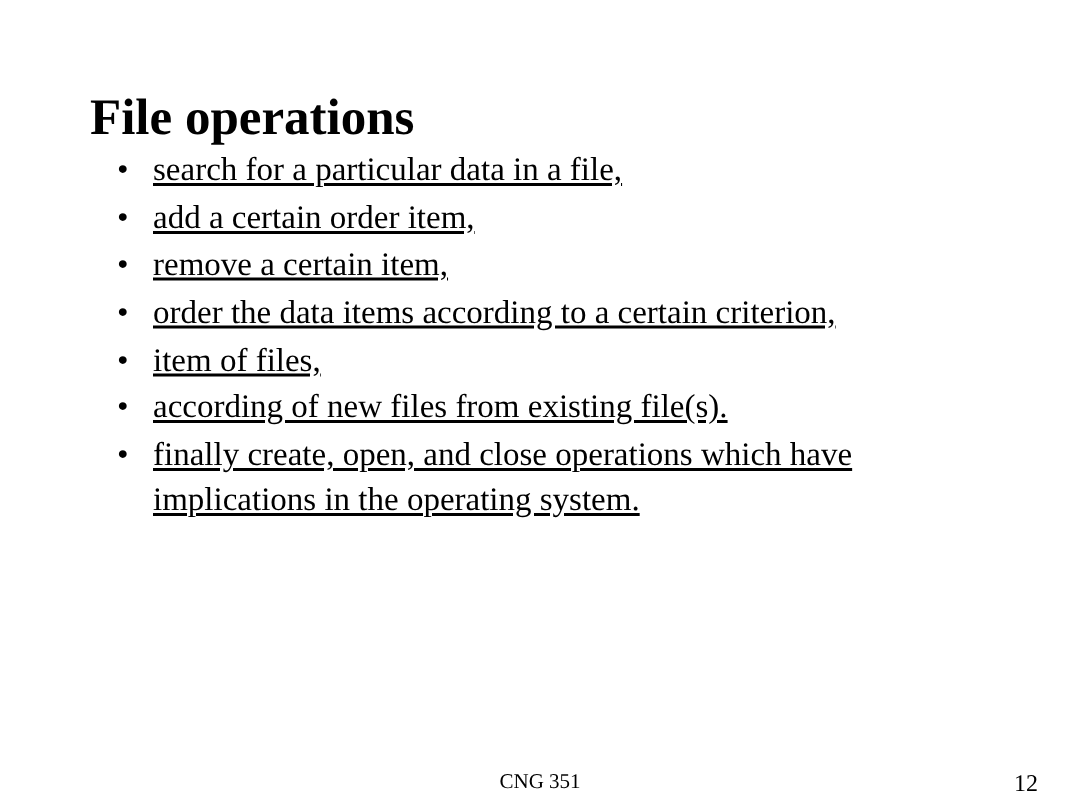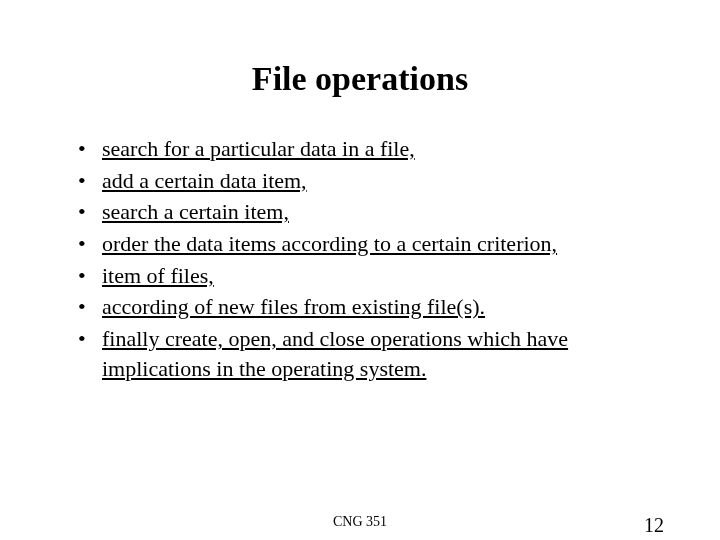--- a/index.html
+++ b/index.html
@@ -14,22 +14,21 @@
     .slide {
       width: 100%;
       height: 100%;
       padding: 60px 60px 40px 60px;
       display: flex;
       flex-direction: column;
     }
     .title {
       font-size: 34px;
       font-weight: bold;
-      text-align: center;
-      margin-bottom: 36px;
+      text-align: left;
     }
     .bullets {
       list-style: none;
       padding-left: 18px;
       font-size: 22px;
       line-height: 1.35;
     }
     .bullets li {
       display: flex;
       align-items: flex-start;
@@ -53,41 +52,41 @@
     }
     .footer-center {
       position: absolute;
       left: 50%;
       transform: translateX(-50%);
       font-size: 14px;
       text-align: center;
     }
     .footer-right {
       position: absolute;
-      right: 56px;
-      font-size: 20px;
+      right: 28px;
+      font-size: 16px;
     }
   </style>
 </head>
 <body>
 
 <div class="slide">
   <h1 class="title">File operations</h1>
   <ul class="bullets">
     <li>
       <span class="bullet-dot">•</span>
       <span class="bullet-text">search for a particular data in a file,</span>
     </li>
     <li>
       <span class="bullet-dot">•</span>
-      <span class="bullet-text">add a certain data item,</span>
+      <span class="bullet-text">add a certain order item,</span>
     </li>
     <li>
       <span class="bullet-dot">•</span>
-      <span class="bullet-text">search a certain item,</span>
+      <span class="bullet-text">remove a certain item,</span>
     </li>
     <li>
       <span class="bullet-dot">•</span>
       <span class="bullet-text">order the data items according to a certain criterion,</span>
     </li>
     <li>
       <span class="bullet-dot">•</span>
       <span class="bullet-text">item of files,</span>
     </li>
     <li>

